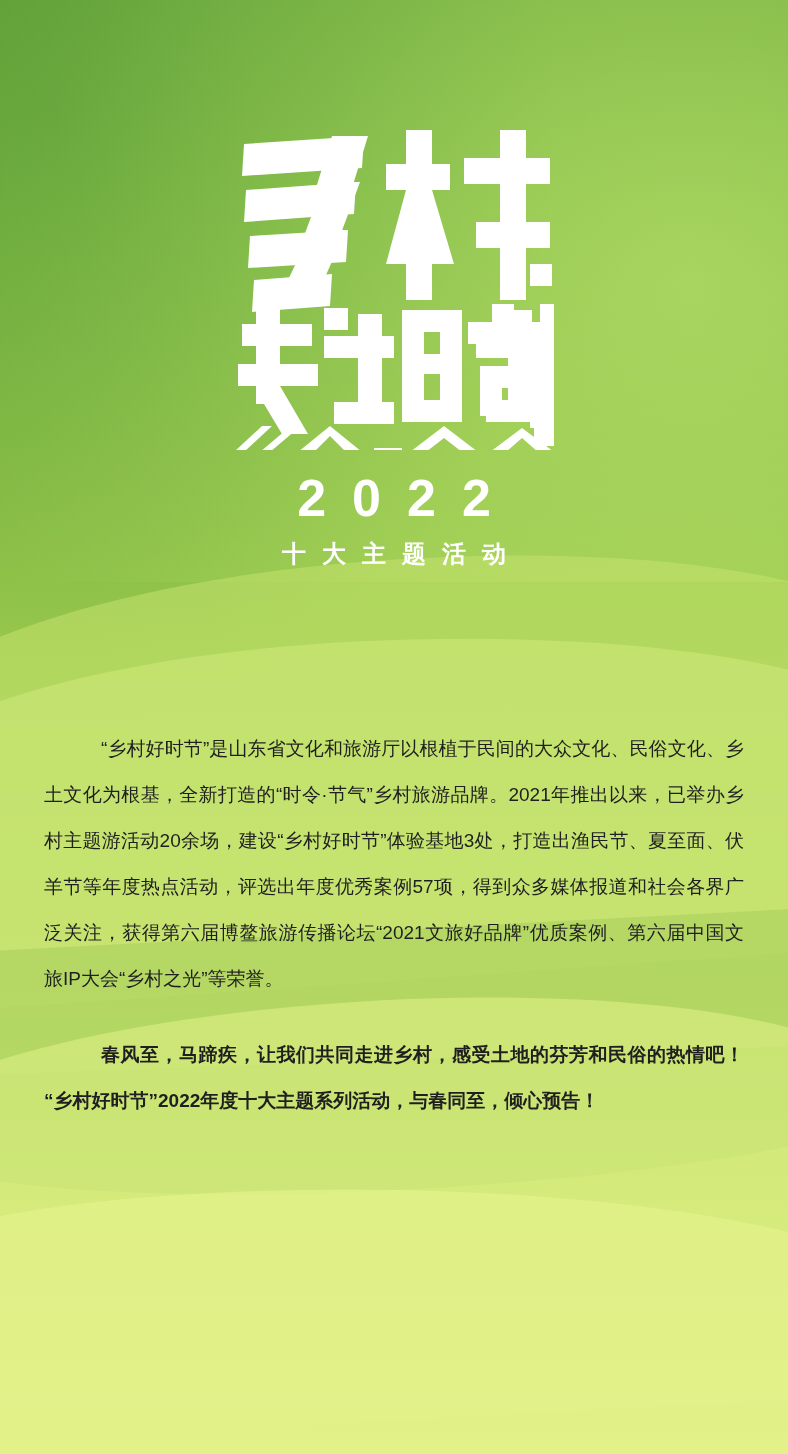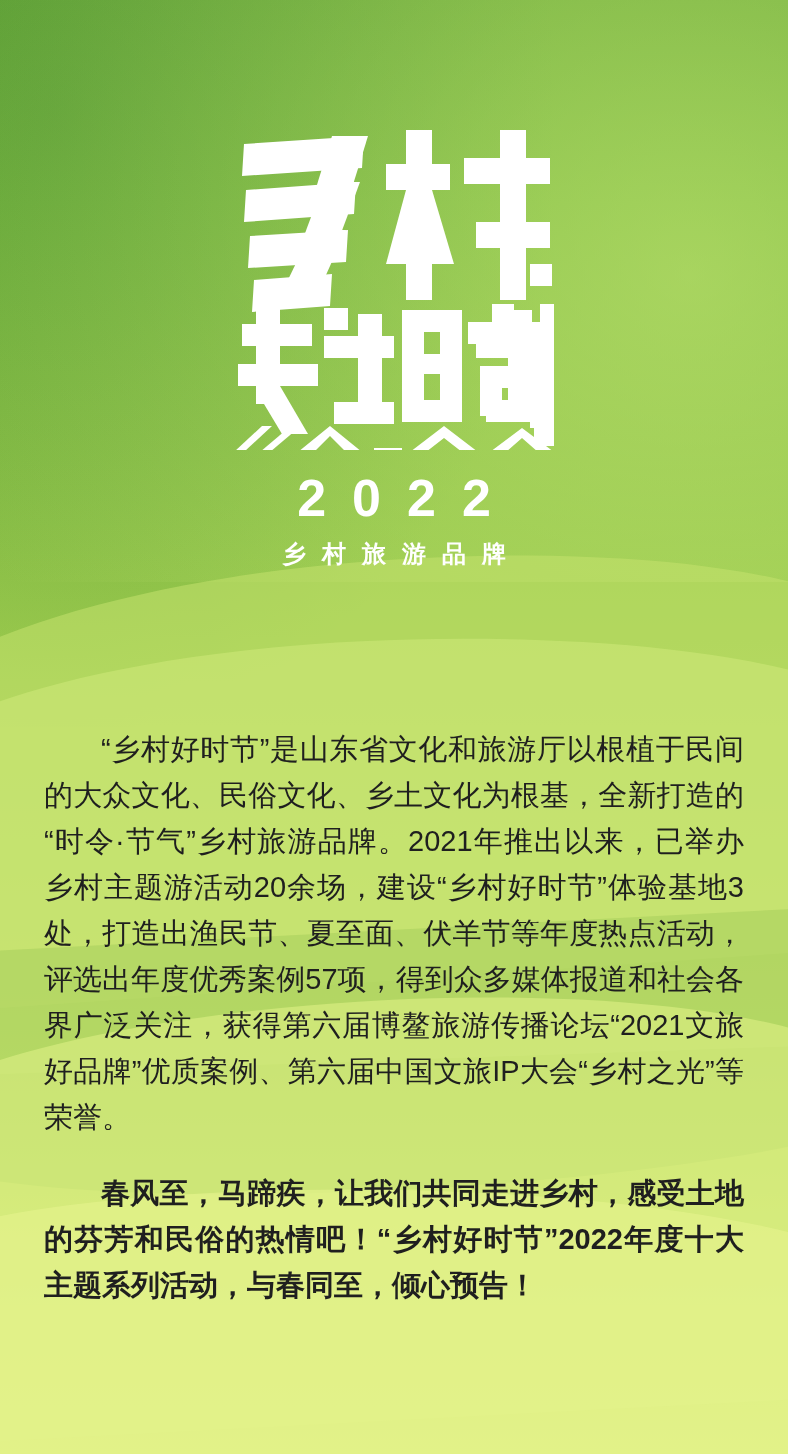--- a/index.html
+++ b/index.html
@@ -137,21 +137,21 @@
   
   .copy {
     position: absolute;
     left: 44px;
     top: 726px;
     width: 700px;
     z-index: 5;
   }
   .para {
     color: #1f1f1f;
-    font-size: 29px;
+    font-size: 19px;
     line-height: 46px;
     text-indent: 57px;
     text-align: justify;
     margin: 0 0 30px 0;
     font-family: "Liberation Sans", "DejaVu Sans", sans-serif;
   }
   .para:last-child {
     margin-bottom: 0;
   }
   .para.bold {
@@ -241,21 +241,21 @@
           <polygon points="200,30 220,30 220,44 200,44"></polygon>
           <polygon points="256,26 288,2 320,26 304,26 288,12 272,26"></polygon>
           <polygon points="280,30 298,30 298,44 280,44"></polygon>
           <rect x="0" y="30" width="60" height="14"></rect>
           <rect x="130" y="34" width="40" height="10"></rect>
         </g>
       </g>
     </svg>
 
     <div class="year">2022</div>
-    <div class="subtitle">乡村旅游品牌</div>
+    <div class="subtitle">十大主题活动</div>
   </div>
 
   <div class="copy">
     <p class="para">“乡村好时节”是山东省文化和旅游厅以根植于民间的大众文化、民俗文化、乡土文化为根基，全新打造的“时令·节气”乡村旅游品牌。2021年推出以来，已举办乡村主题游活动20余场，建设“乡村好时节”体验基地3处，打造出渔民节、夏至面、伏羊节等年度热点活动，评选出年度优秀案例57项，得到众多媒体报道和社会各界广泛关注，获得第六届博鳌旅游传播论坛“2021文旅好品牌”优质案例、第六届中国文旅IP大会“乡村之光”等荣誉。</p>
     <p class="para bold">春风至，马蹄疾，让我们共同走进乡村，感受土地的芬芳和民俗的热情吧！“乡村好时节”2022年度十大主题系列活动，与春同至，倾心预告！</p>
   </div>
 
 </div>
 
 </body></html>

